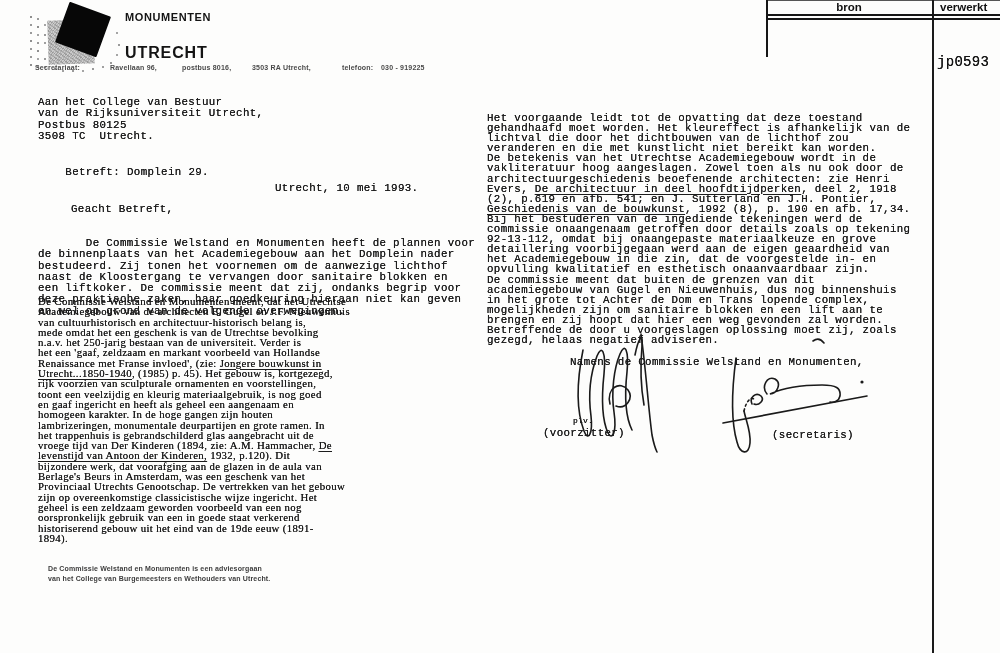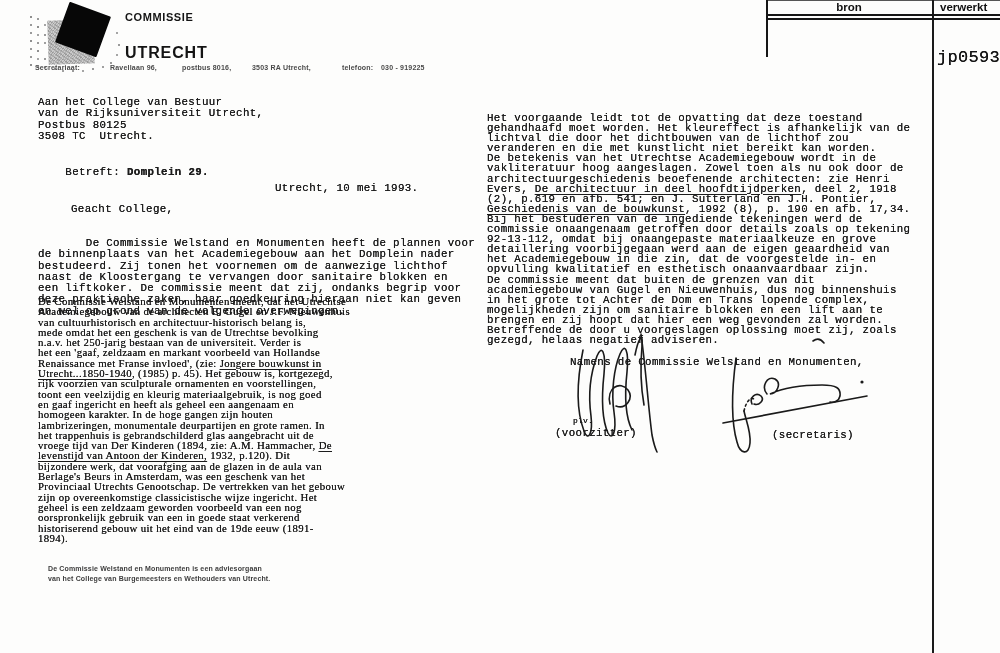--- a/index.html
+++ b/index.html
@@ -38,54 +38,54 @@
   .vline-right{left:932px;top:0;width:2px;height:653px;background:#1a1a1a;}
   .topline{left:766px;top:0;width:234px;height:1px;background:#555;}
   .hdrline1{left:766px;top:14px;width:234px;height:2px;}
   .hdrline2{left:766px;top:18px;width:234px;height:2px;}
   .col-label{top:1px;font-family:"Liberation Sans","DejaVu Sans",sans-serif;
     font-weight:600;font-size:11.5px;color:#111;}
   .bron{left:766px;width:166px;text-align:center;border-radius:6px;}
   .verwerkt{left:940px;}
   .note{left:769px;top:19px;font-size:12px;line-height:13.5px;letter-spacing:.3px;
     white-space:pre;color:#151515;text-shadow:0 0 .4px #151515;}
-  .code{left:937px;top:48px;font-size:17px;letter-spacing:.3px;color:#151515;text-shadow:0 0 .4px #151515;}
+  .code{left:937px;top:54px;font-size:14px;letter-spacing:.3px;color:#151515;text-shadow:0 0 .4px #151515;}
   
   .tw{white-space:pre;font-size:10.8px;letter-spacing:.35px;color:#1c1c1c;text-shadow:0 0 .35px #1c1c1c;}
   .recipient{left:38px;top:97px;line-height:11.4px;}
   .subject{left:38px;top:156px;line-height:11px;}
   .subject .lbl{margin-right:7px;}
-  .subject .val{font-weight:700;}
+  .subject .val{font-weight:400;}
   .dateline{left:275px;top:182px;}
   .salutation{left:71px;top:203px;}
   .para1{left:38px;top:238px;line-height:11.3px;}
   .para2{left:38px;top:296px;line-height:10.3px;font-family:Liberation Serif, serif;}
   .rightcol{left:487px;top:113px;line-height:10.1px;}
   .closing{left:570px;top:356px;}
   .u{text-decoration:underline;text-underline-offset:1.5px;}
   .plv{left:573px;top:416px;font-size:8px;letter-spacing:.2px;}
-  .role-l{left:555px;top:427px;}
+  .role-l{left:543px;top:427px;}
   .role-r{left:772px;top:429px;}
   .sig-svg{left:540px;top:300px;width:360px;height:200px;}
   
   .footer{left:48px;top:564px;font-family:"Liberation Sans","DejaVu Sans",sans-serif;
     font-weight:700;font-size:7px;line-height:10px;color:#3c3c3c;letter-spacing:.15px;white-space:pre;}
 </style>
 </head>
 <body>
 
 <div class="page">
 
   <div class="abs logo">
     <div class="abs logo-dots"></div>
     <div class="abs logo-gray"></div>
     <div class="abs logo-black"></div>
   </div>
 
-  <div class="abs org-line org1">COMMISSIE</div>
+  <div class="abs org-line org1">MONUMENTEN</div>
   <div class="abs org-line org3">UTRECHT</div>
   <div class="abs secr">
     <span class="s1">Secretariaat:</span>
     <span class="s2">Ravellaan 96,</span>
     <span class="s3">postbus 8016,</span>
     <span class="s4">3503 RA Utrecht,</span>
     <span class="s5">telefoon:</span>
     <span class="s6">030 - 919225</span>
   </div>
 
@@ -99,21 +99,21 @@
   <div class="abs code">jp0593</div>
 
   <div class="abs tw recipient">Aan het College van Bestuur
 van de Rijksuniversiteit Utrecht,
 Postbus 80125
 3508 TC  Utrecht.</div>
   <div class="abs tw subject">
     <span class="lbl">Betreft:</span><span class="val">Domplein 29.</span>
   </div>
   <div class="abs tw dateline">Utrecht, 10 mei 1993.</div>
-  <div class="abs tw salutation">Geacht College,</div>
+  <div class="abs tw salutation">Geacht Betreft,</div>
   <div class="abs tw para1">       De Commissie Welstand en Monumenten heeft de plannen voor
 de binnenplaats van het Academiegebouw aan het Domplein nader
 bestudeerd. Zij tonen het voornemen om de aanwezige lichthof
 naast de Kloostergang te vervangen door sanitaire blokken en
 een liftkoker. De commissie meent dat zij, ondanks begrip voor
 deze praktische zaken, haar goedkeuring hieraan niet kan geven
 en wel op grond van de volgende overwegingen.</div>
   <div class="abs tw para2"><span>De Commissie Welstand en Monumenten meent, dat het Utrechtse
 Academiegebouw van de architecten E. Gugel en J.F. Nieuwenhuis
 van cultuurhistorisch en architectuur-historisch belang is,

